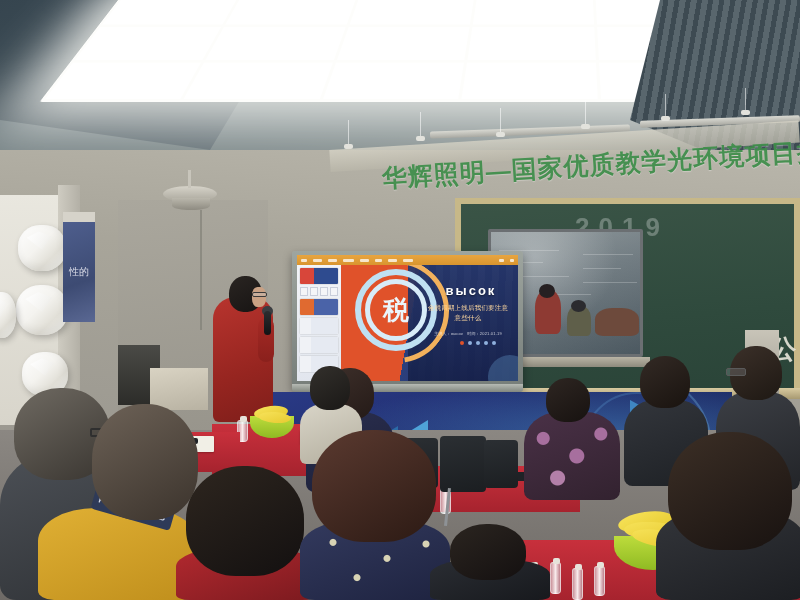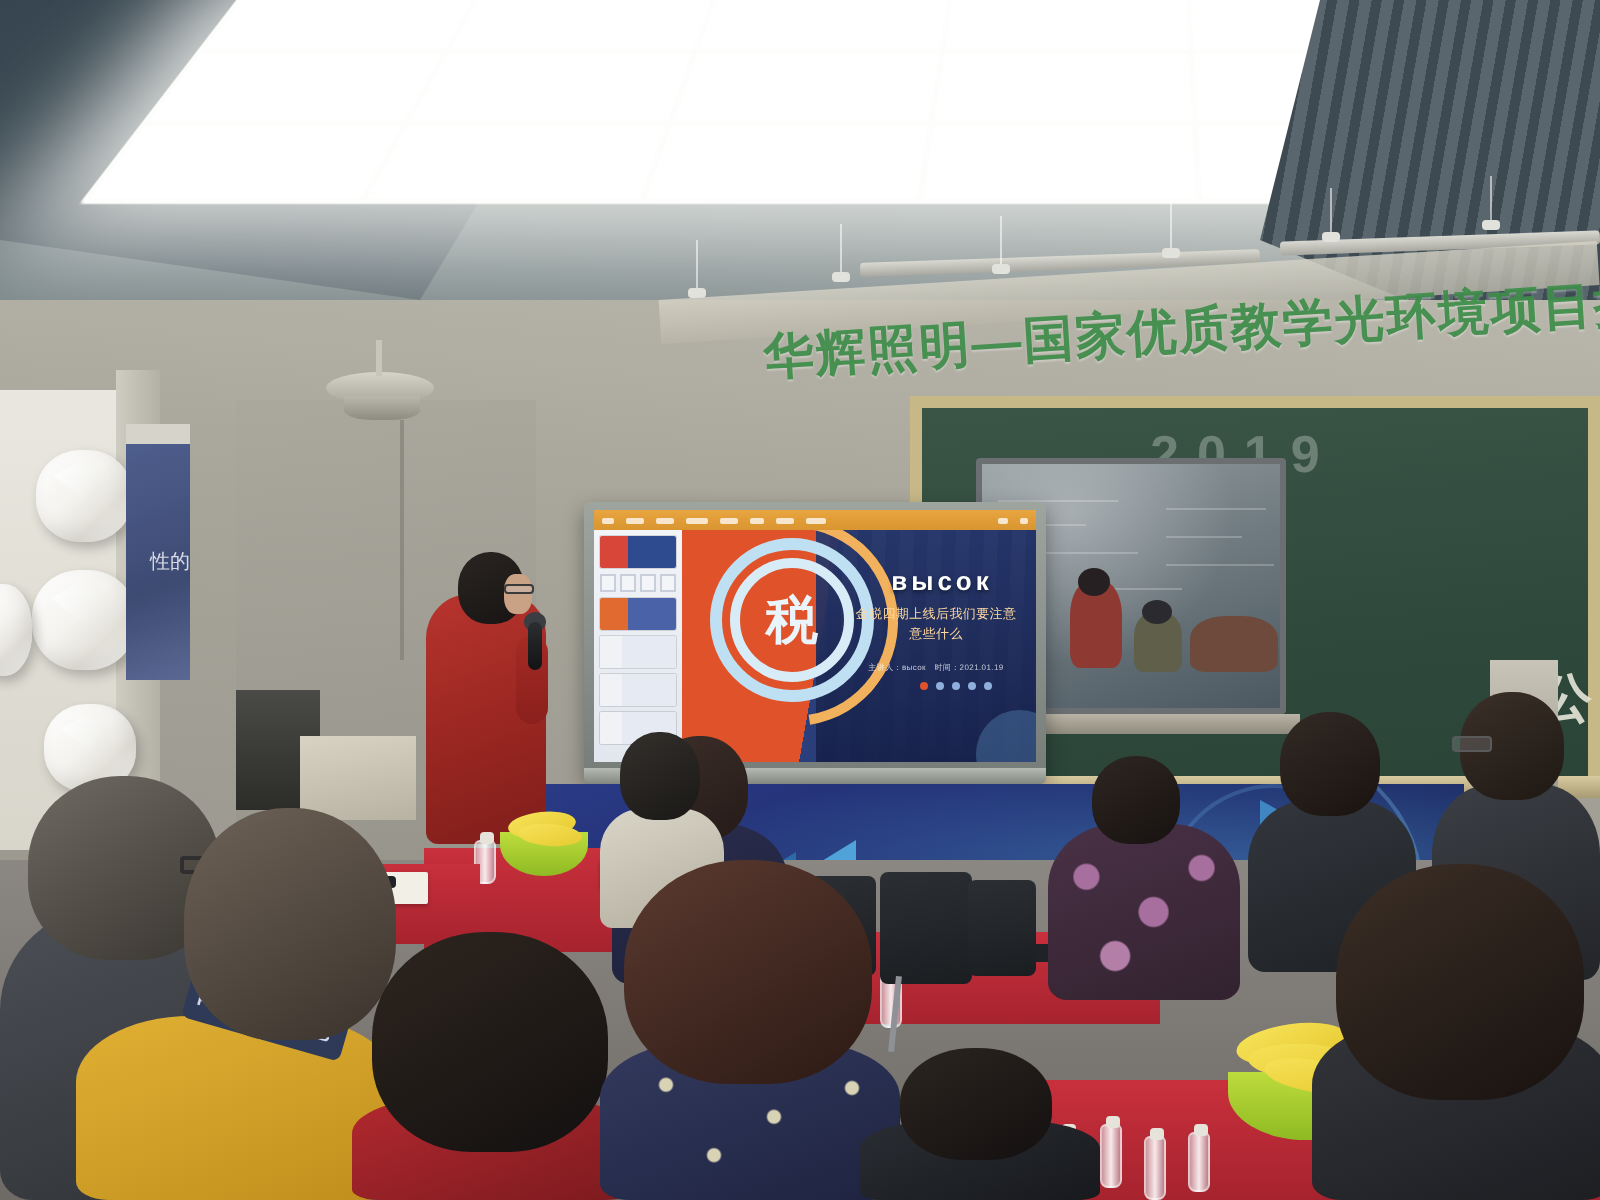--- a/index.html
+++ b/index.html
@@ -80,23 +80,23 @@
     opacity:.92;
   }
   .banner-strip {
     position:absolute; left:330px; top:150px; width:470px; height:22px;
     transform:rotate(-3.6deg); transform-origin:left center;
     background:linear-gradient(#d6d3c6,#b9b6a9); opacity:.8;
   }
 
   
   .poster-blue {
-    position:absolute; left:63px; top:222px; width:32px; height:118px;
+    position:absolute; left:63px; top:222px; width:32px; height:100px;
     background:linear-gradient(160deg,#4e5e8d,#3d4b73 60%,#5a6893);
-    display:flex; align-items:center; justify-content:flex-end;
+    display:flex; align-items:center; justify-content:center;
   }
   .poster-blue span {
     color:#e8e9f2; font-size:10px; writing-mode:horizontal-tb;
     letter-spacing:0px; opacity:.9;
   }
   .poster-top {
     position:absolute; left:63px; top:212px; width:32px; height:12px;
     background:#d6d3ca;
   }
   

